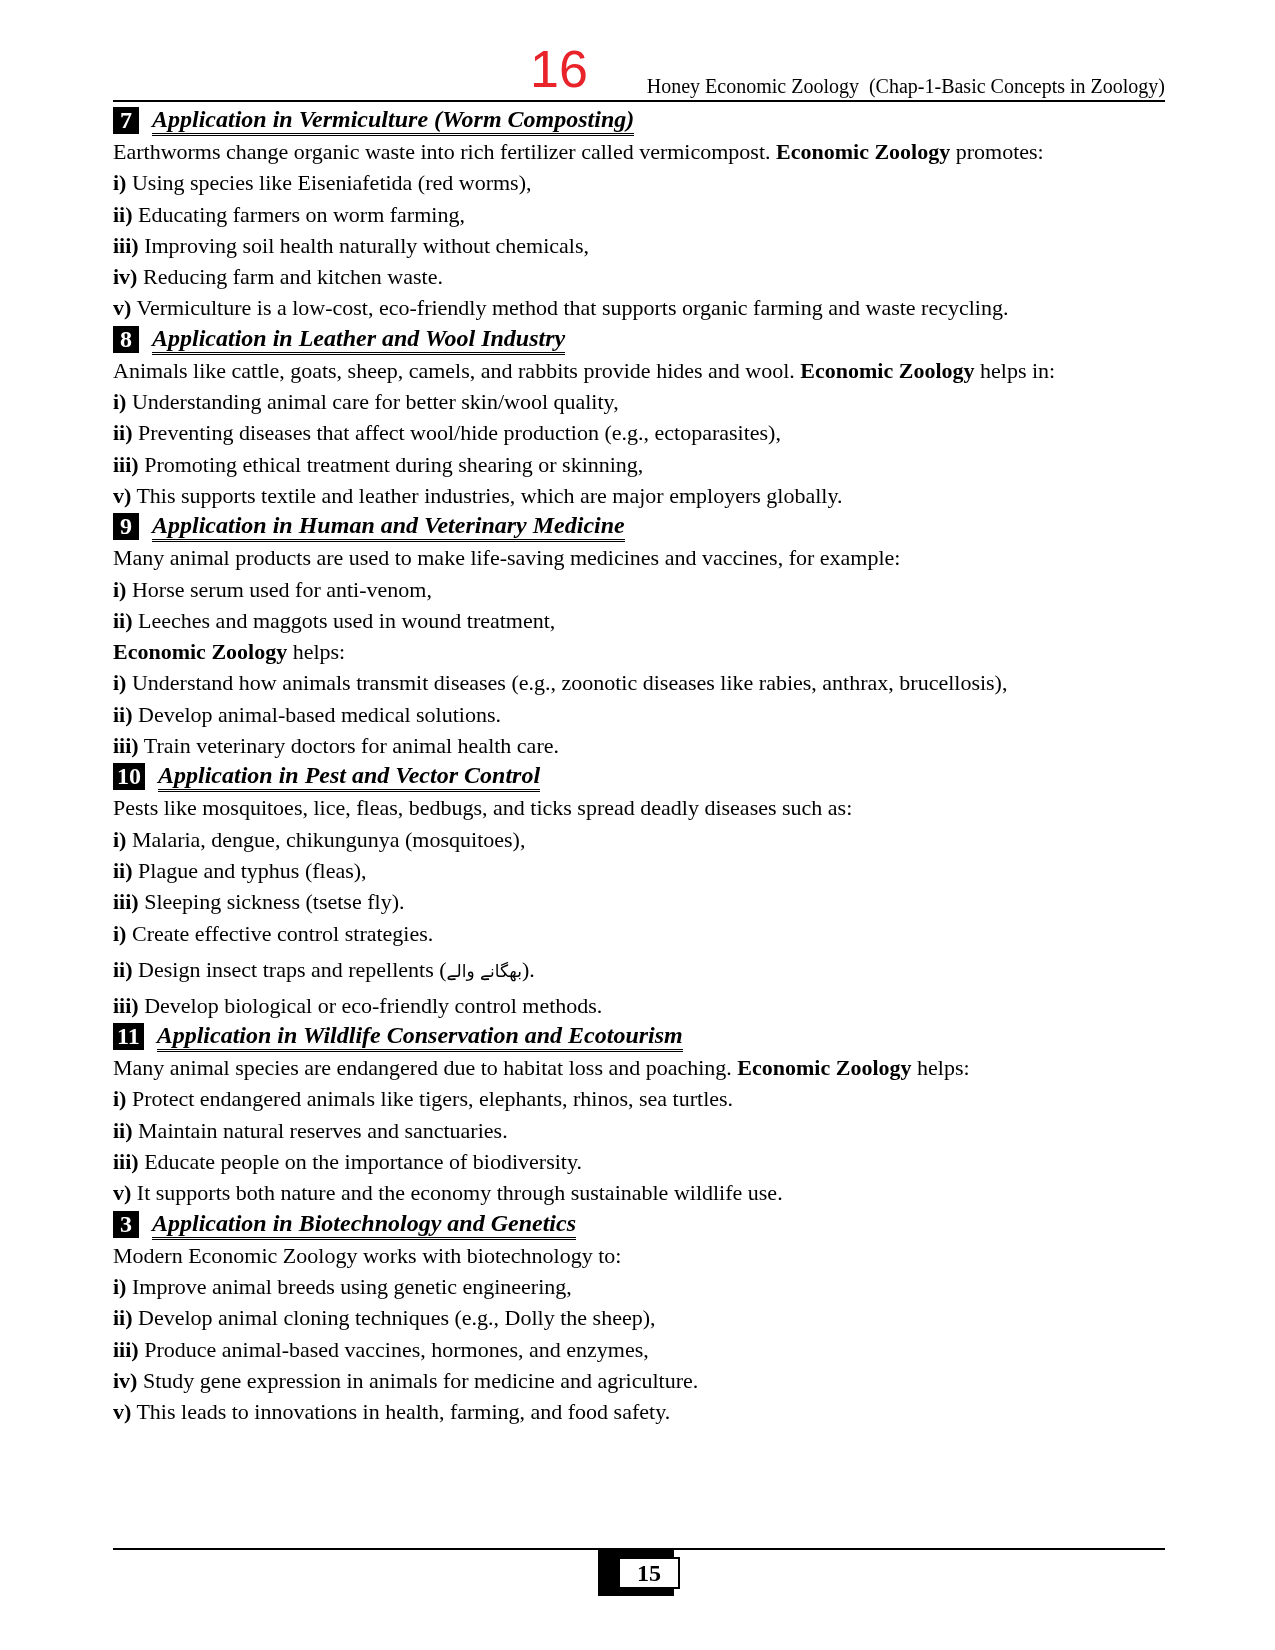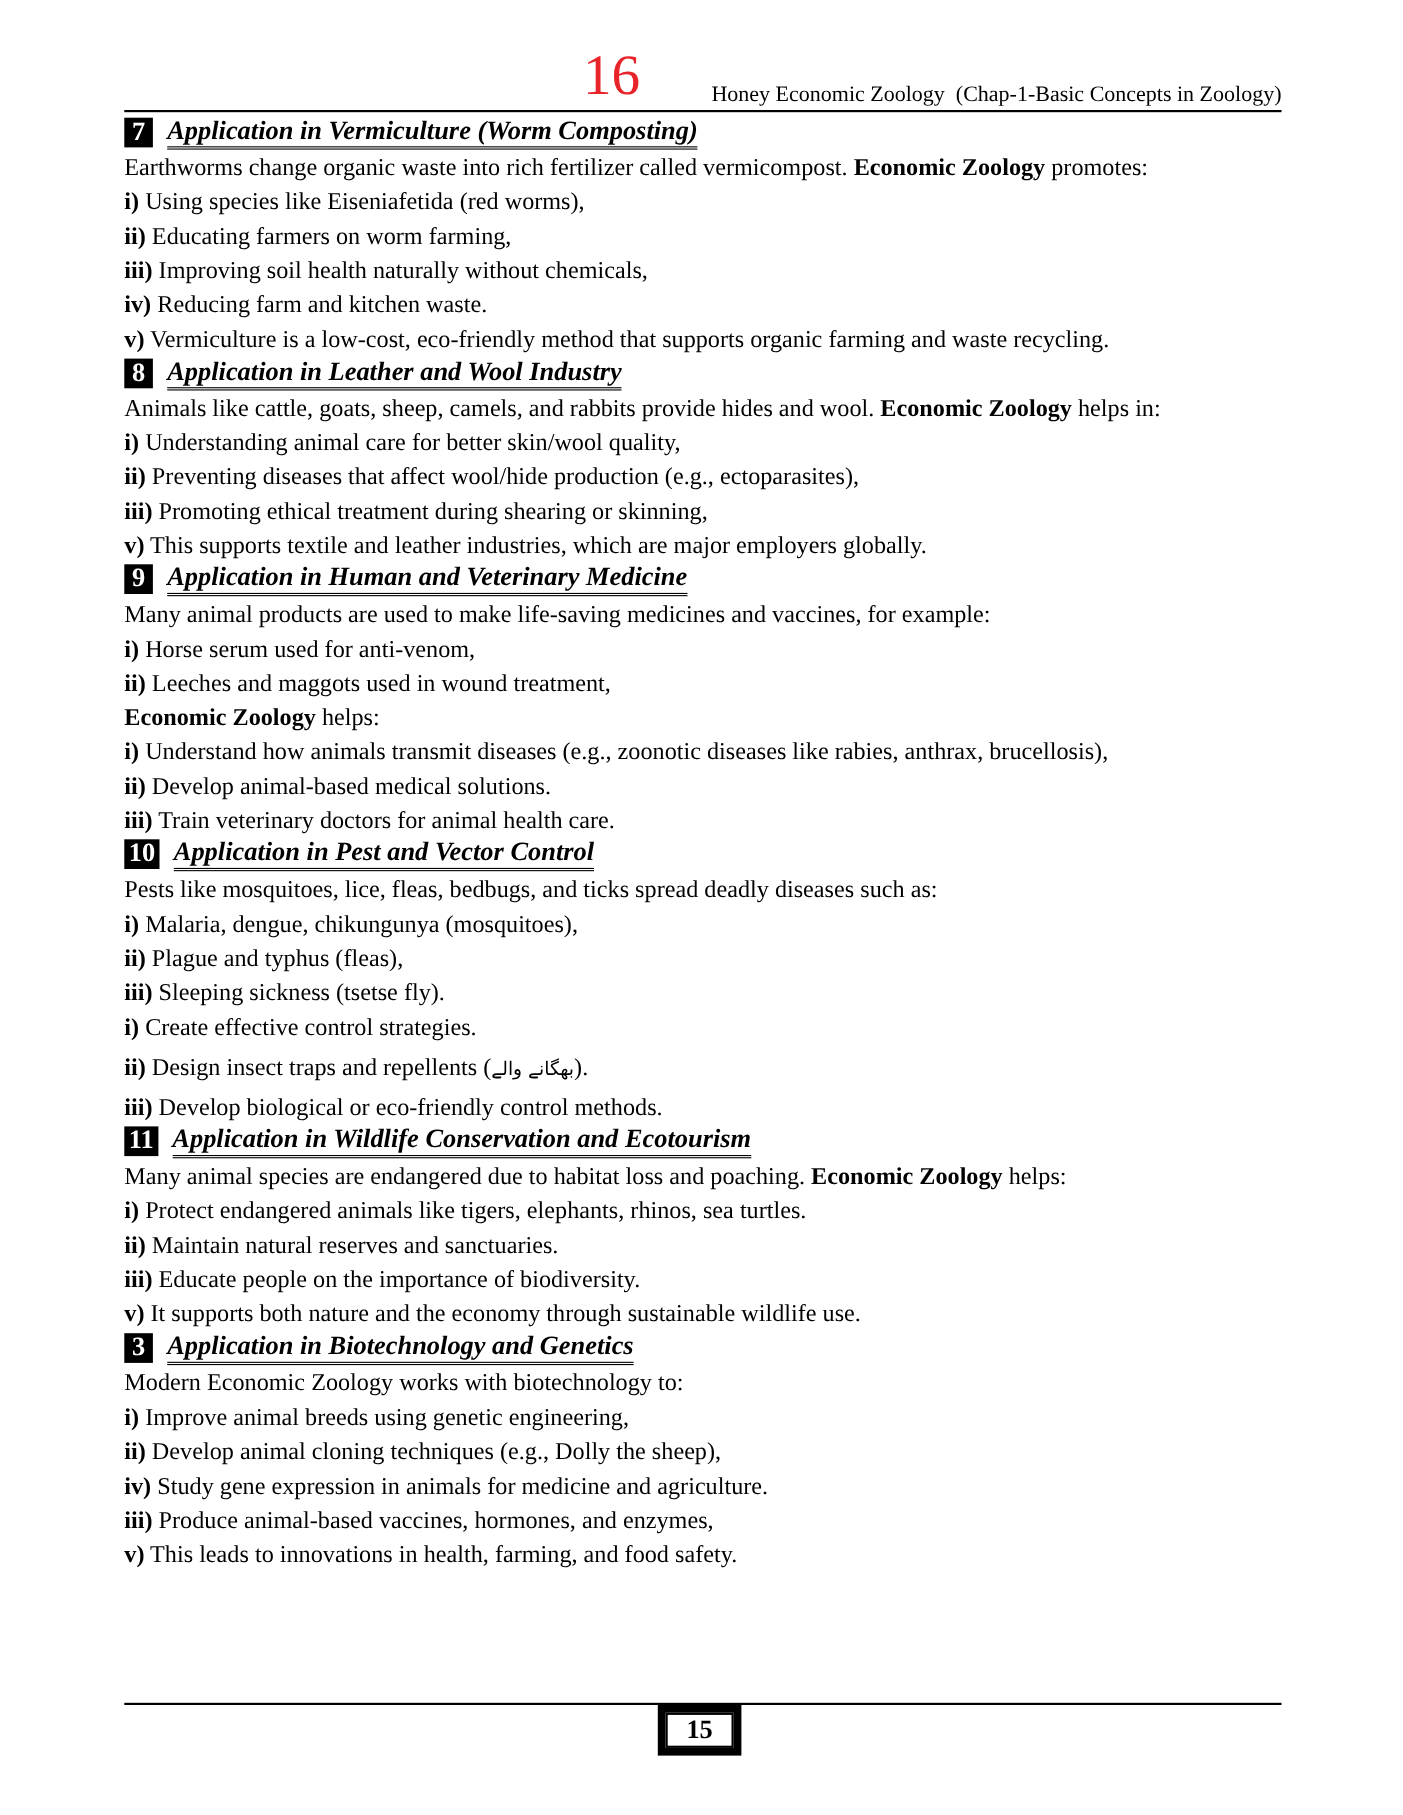--- a/index.html
+++ b/index.html
@@ -1,33 +1,33 @@
 <!DOCTYPE html>
 <html><head>
 <meta charset="utf-8">
 <style>
   html, body { margin: 0; padding: 0; background: #ffffff; }
   body { width: 1275px; height: 1650px; position: relative; overflow: hidden;
          font-family: "Liberation Serif", "DejaVu Serif", serif; color: #000; }
   .header { position: absolute; left: 113px; top: 38px; width: 1052px; height: 64px; }
-  .page-num-top { position: absolute; left: 417px; top: 0px; font-family: Liberation Serif, serif;
+  .page-num-top { position: absolute; left: 417px; top: 0px; font-family: Liberation Sans, sans-serif;
                   font-size: 52px; line-height: 62px; color: #e8232a; }
   .header-title { position: absolute; right: 0px; top: 36px; font-size: 20px; font-weight: normal; line-height: 24px; white-space: pre; }
   .header-rule { position: absolute; left: 113px; top: 100px; width: 1052px; height: 2px; background: #000; }
   .content { position: absolute; left: 113px; top: 105px; width: 1052px; }
   .heading { display: flex; align-items: center; height: 31px; margin: 0; }
   .num-box { background: #000; color: #fff; font-weight: bold; font-size: 24px; line-height: 26px;
              padding: 0 4px; min-width: 18px; text-align: center; height: 27px; margin-right: 13px; }
   .heading-title { font-weight: bold; font-size: 24px; line-height: 28px; border-bottom: 3px double #000; padding-bottom: 0px; font-style: italic; }
   .line { font-size: 22px; line-height: 31.3px; white-space: nowrap; margin: 0; }
   .line b { font-weight: bold; }
   .urdu { font-family: "DejaVu Sans", sans-serif; font-size: 17px; }
   .footer-rule { position: absolute; left: 113px; top: 1548px; width: 1052px; height: 2px; background: #000; }
   .page-box { position: absolute; left: 598px; top: 1550px; width: 76px; height: 46px; background: #000; }
-  .page-box-inner { position: absolute; left: 7px; top: 7px; width: 58px; height: 28px; background: #fff;
+  .page-box-inner { position: absolute; left: 20px; top: 7px; width: 58px; height: 28px; background: #fff;
                     border: 2px solid #000; box-shadow: inset 0 0 0 1px #fff; }
   .page-box-num { position: absolute; left: 0; top: 0; width: 58px; text-align: center; font-weight: bold;
                   font-size: 24px; line-height: 28px; }
 </style>
 </head>
 <body>
 
 <div class="header">
   <span class="page-num-top">16</span>
   <span class="header-title">Honey Economic Zoology  (Chap-1-Basic Concepts in Zoology)</span>
@@ -96,22 +96,22 @@
       <p class="line"><b>v)</b><span> It supports both nature and the economy through sustainable wildlife use.</span></p>
     </div>
     <div class="section">
       <div class="heading">
         <span class="num-box">3</span>
         <span class="heading-title">Application in Biotechnology and Genetics</span>
       </div>
       <p class="line"><span>Modern Economic Zoology works with biotechnology to:</span></p>
       <p class="line"><b>i)</b><span> Improve animal breeds using genetic engineering,</span></p>
       <p class="line"><b>ii)</b><span> Develop animal cloning techniques (e.g., Dolly the sheep),</span></p>
+      <p class="line"><b>iii)</b><span> Produce animal-based vaccines, hormones, and enzymes,</span></p>
       <p class="line"><b>iv)</b><span> Study gene expression in animals for medicine and agriculture.</span></p>
-      <p class="line"><b>iii)</b><span> Produce animal-based vaccines, hormones, and enzymes,</span></p>
       <p class="line"><b>v)</b><span> This leads to innovations in health, farming, and food safety.</span></p>
     </div>
   </div>
 
 <div class="footer-rule"></div>
 <div class="page-box">
   <div class="page-box-inner">
     <span class="page-box-num">15</span>
   </div>
 </div>

